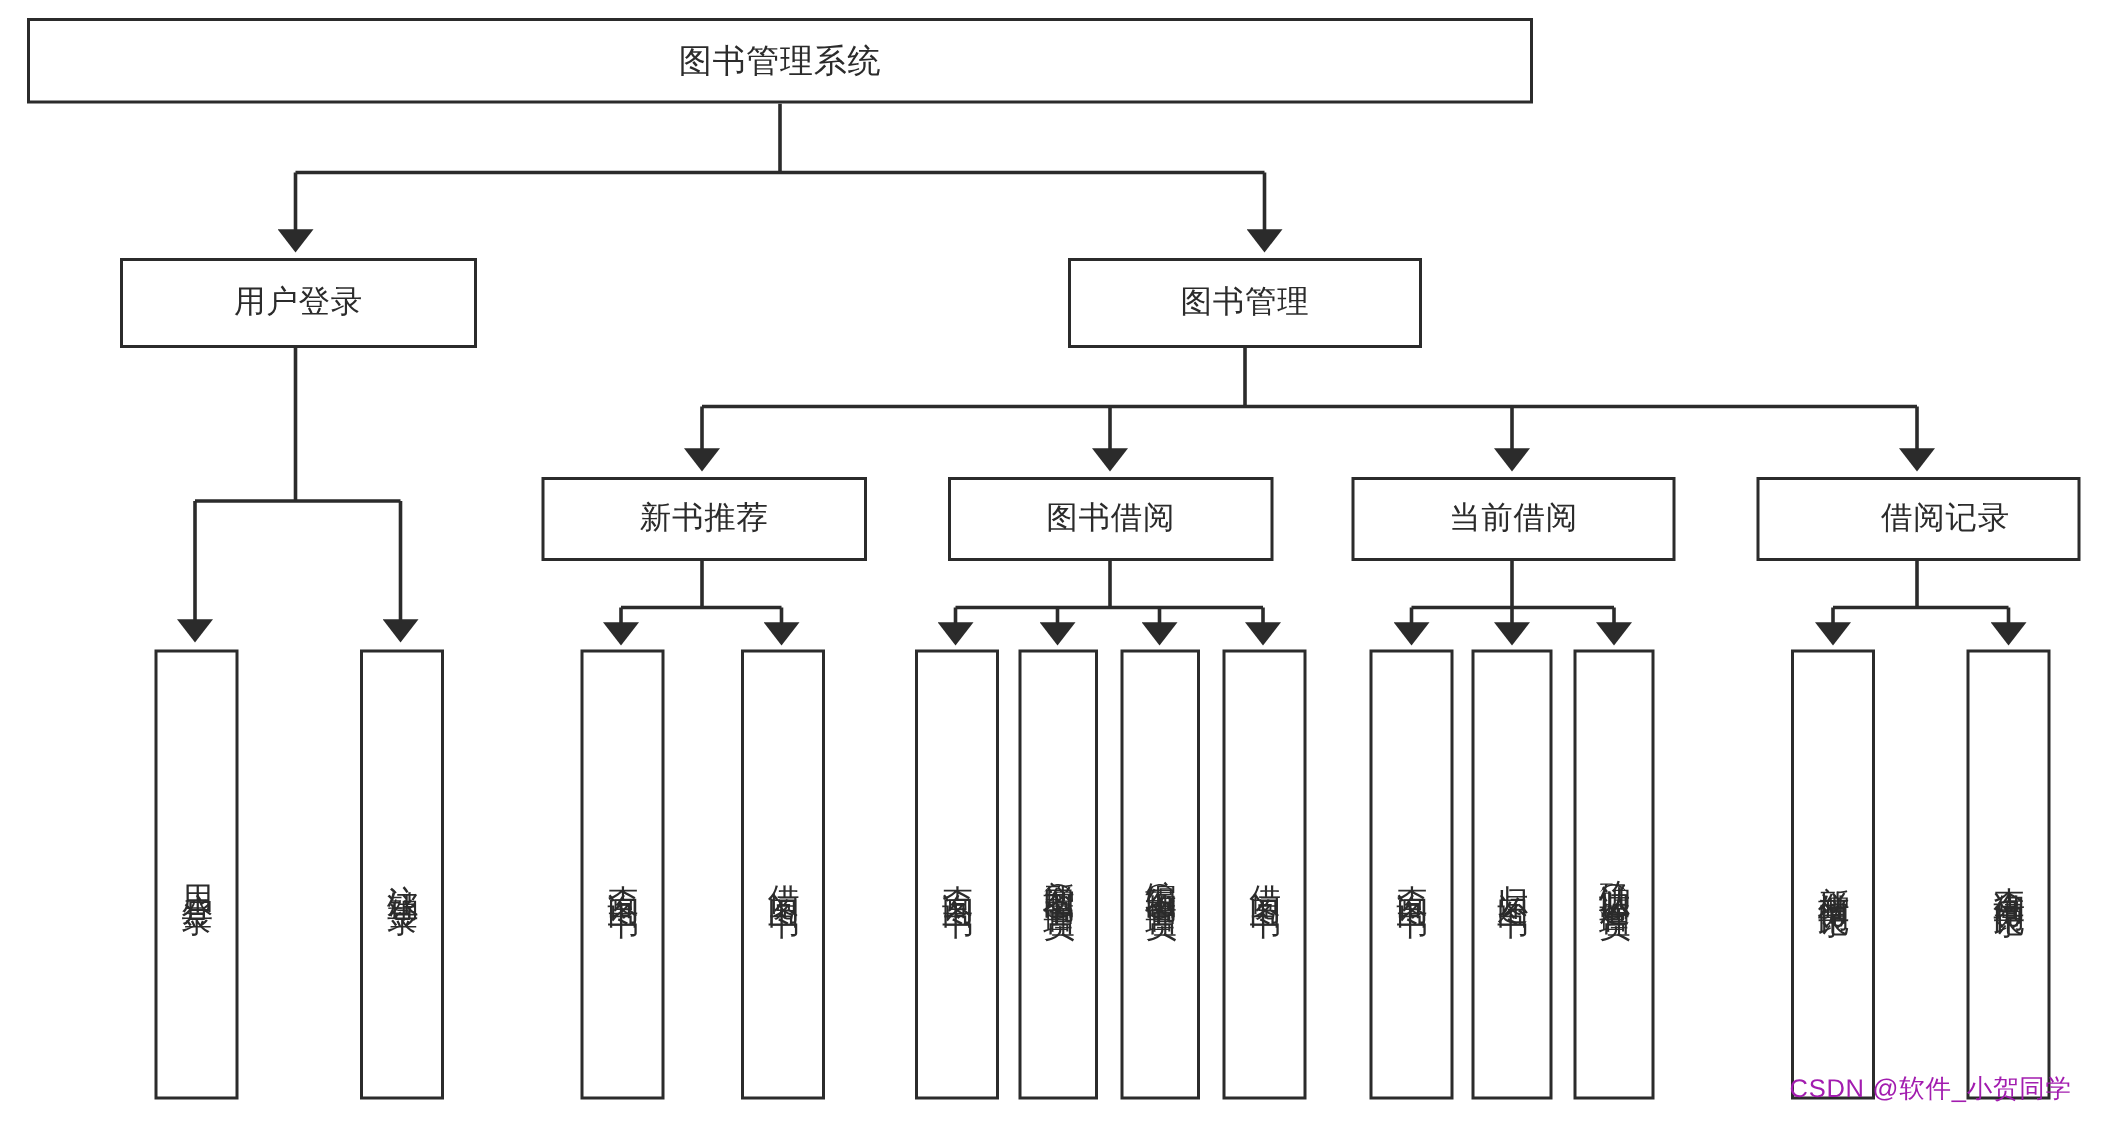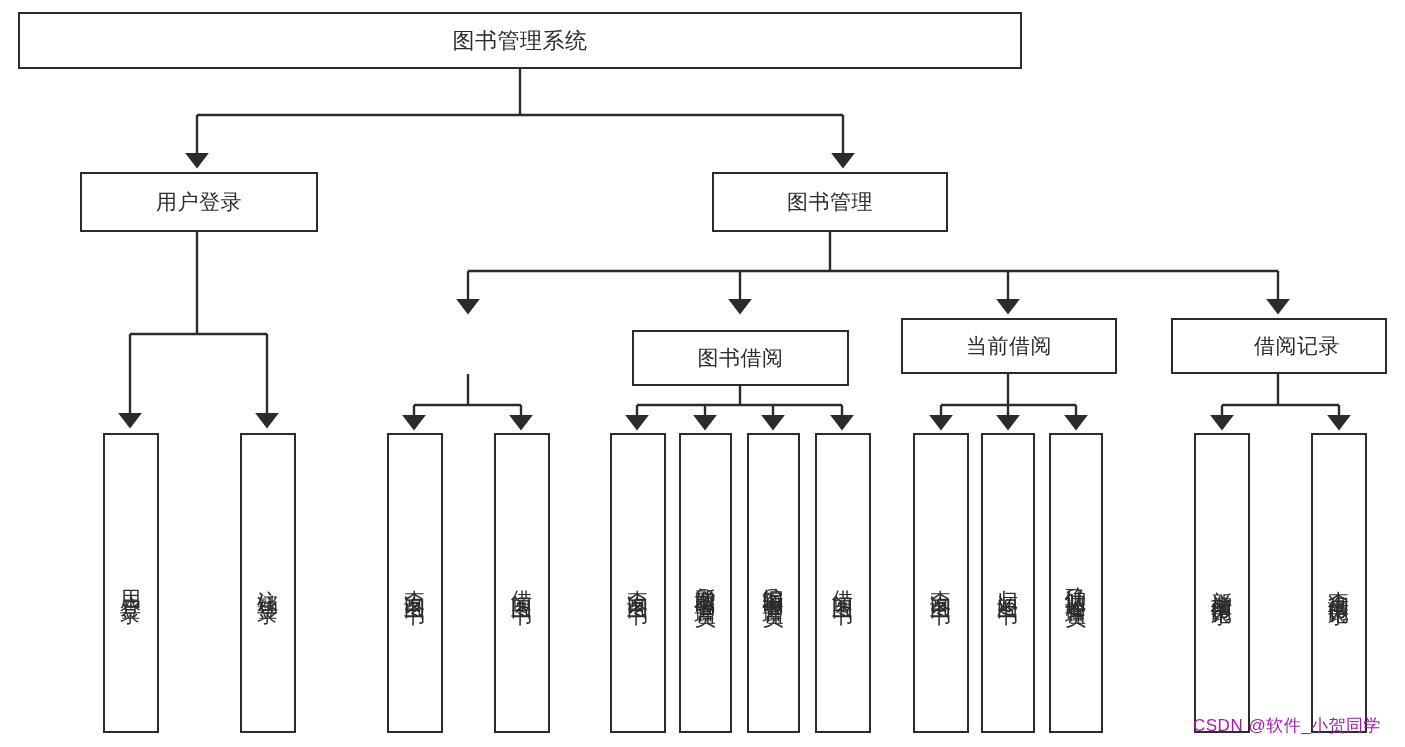--- a/index.html
+++ b/index.html
@@ -134,21 +134,24 @@
     <span class="node-label">图书管理系统</span>
   </div>
 
   <div class="node h-node" style="left:80px; top:172px; width:238px; height:60px;">
     <span class="node-label">用户登录</span>
   </div>
   <div class="node h-node" style="left:712px; top:172px; width:236px; height:60px;">
     <span class="node-label">图书管理</span>
   </div>
 
-  <div class="node h-node" style="left:632px; top:330px; width:217px; height:56px;">
+  <div class="node h-node" style="left:361px; top:318px; width:217px; height:56px;">
+    <span class="node-label">新书推荐</span>
+  </div>
+  <div class="node h-node" style="left:632px; top:318px; width:217px; height:56px;">
     <span class="node-label">图书借阅</span>
   </div>
   <div class="node h-node" style="left:901px; top:318px; width:216px; height:56px;align-items:center;">
     <span class="node-label">当前借阅</span>
   </div>
   <div class="node h-node" style="left:1171px; top:318px; width:216px; height:56px;padding-left:36px;">
     <span class="node-label">借阅记录</span>
   </div>
 
   <div class="node v-node" style="left:103px; top:433px; width:56px; height:300px;">

